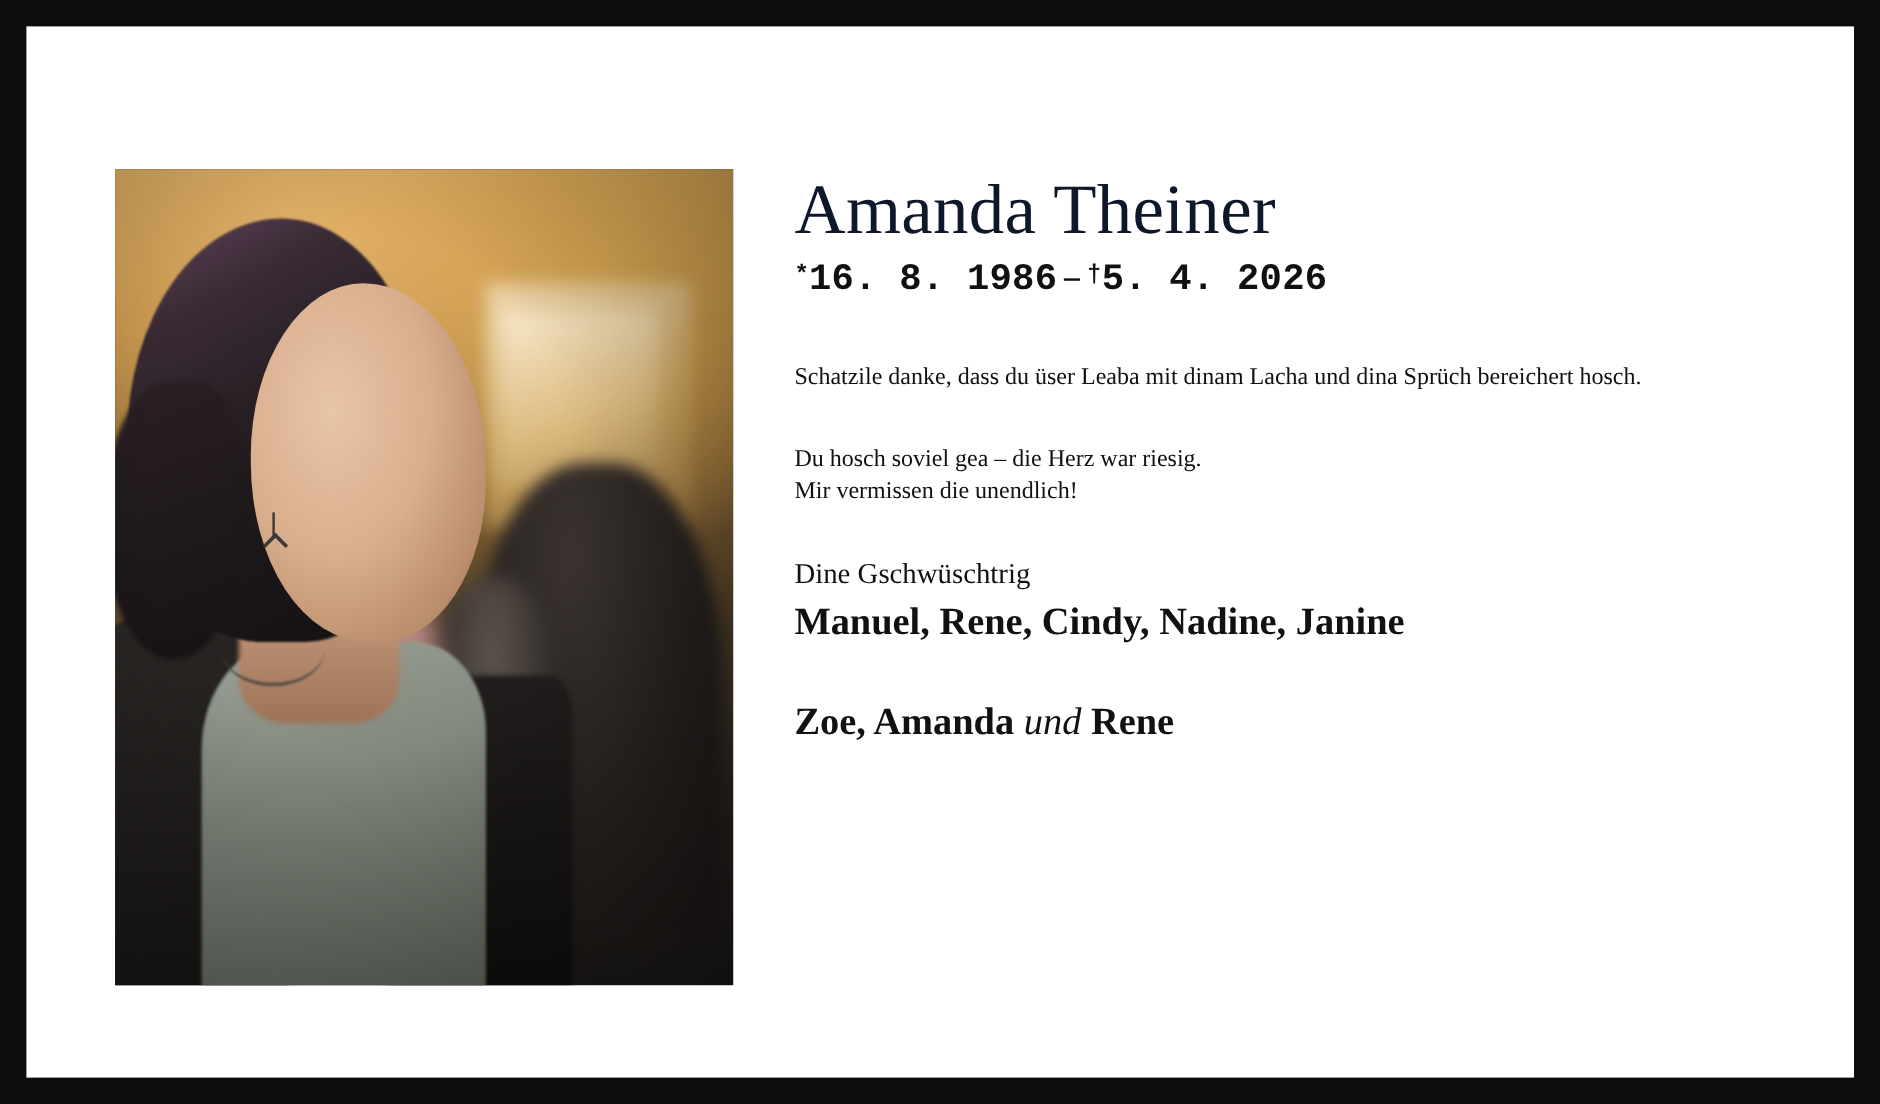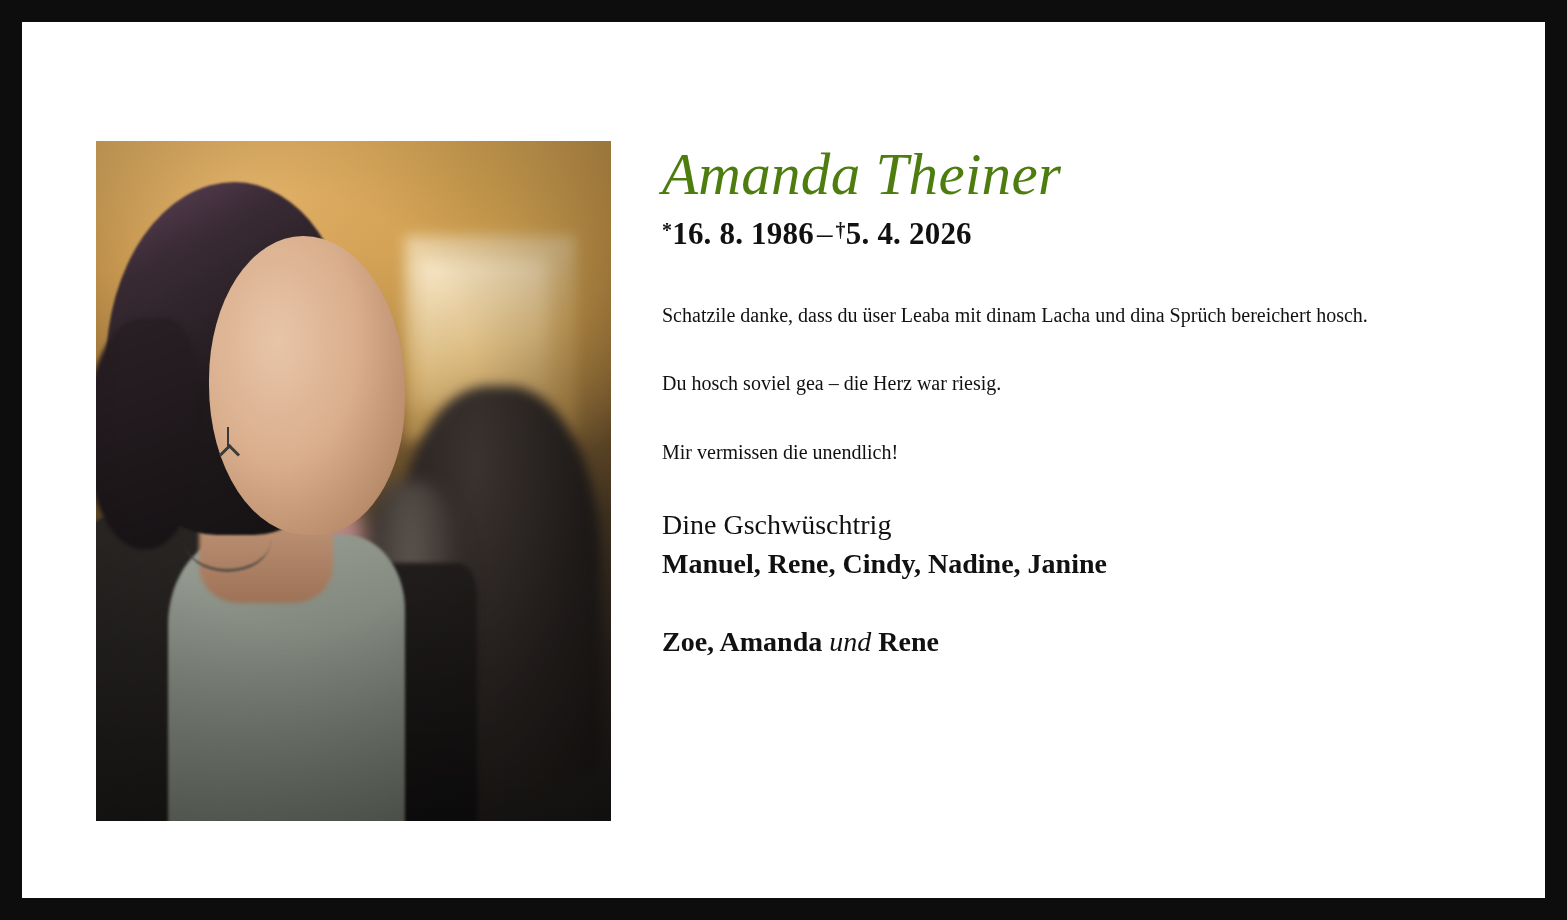--- a/index.html
+++ b/index.html
@@ -224,31 +224,31 @@
     left: 618px;
     top: 100px;
     width: 880px;
   }
 
   .name {
     font-size: 59px;
     line-height: 1.05;
     font-weight: 400;
     letter-spacing: .3px;
-    color: #4d7c0f;
+    color: #0f172a;
     margin: 0;
-    font-style: italic;
   }
 
   .dates {
     margin-top: 10px;
     font-size: 31px;
     font-weight: 700;
     letter-spacing: .2px;
     color: #111111;
+    font-family: Liberation Mono, monospace;
   }
   .dates .sym {
     font-size: 20px;
     vertical-align: 7px;
     font-weight: 700;
   }
   .dates .dash {
     font-weight: 400;
     padding: 0 3px;
   }
@@ -258,32 +258,32 @@
     line-height: 1.32;
     color: #111111;
     margin: 0;
   }
   .p1 {
     margin-top: 50px;
     text-align: justify;
     width: 862px;
   }
   .p2 { margin-top: 42px; }
-  .p3 { margin-top: 42px; }
+  .p3 { }
 
   .block {
     margin-top: 42px;
   }
   .block .lead {
-    font-size: 28px;
+    font-size: 24px;
     line-height: 1.3;
     color: #111111;
   }
   .block .names {
-    font-size: 28px;
+    font-size: 32px;
     line-height: 1.3;
     font-weight: 700;
     color: #111111;
     margin-top: 2px;
   }
   .block .names .reg {
     font-weight: 400;
     font-style: italic;
   }
 </style>

